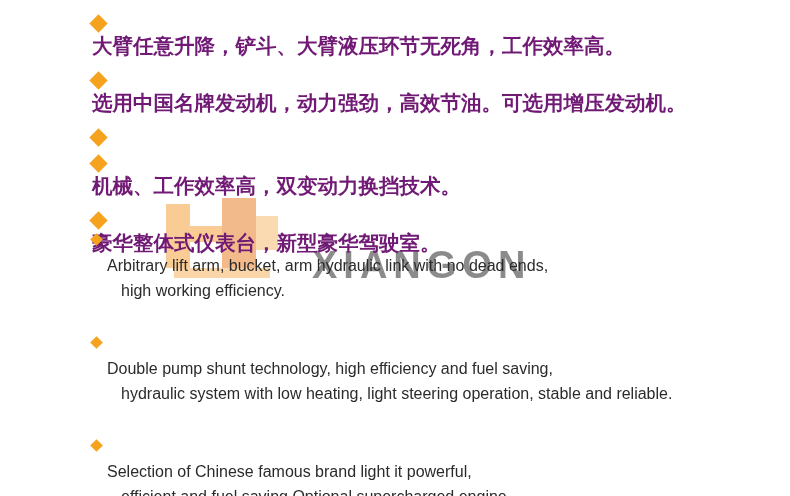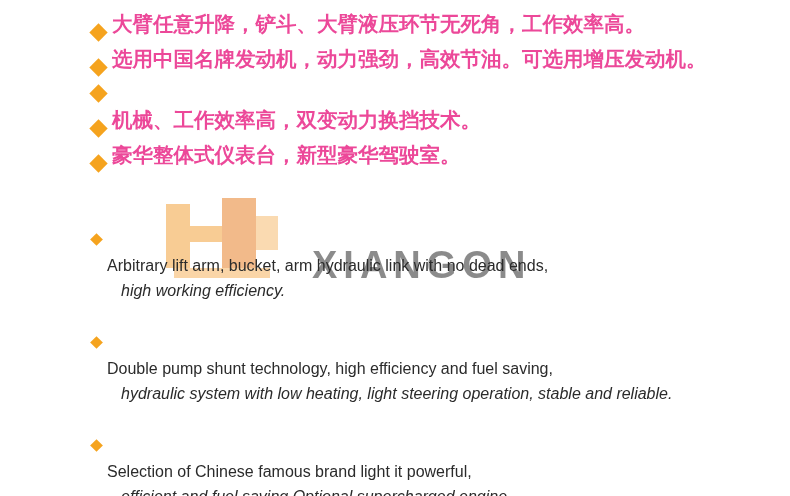--- a/index.html
+++ b/index.html
@@ -68,27 +68,28 @@
   }
 
   .cn-block {
     position: absolute;
     left: 92px;
     top: 8px;
     width: 680px;
   }
   .cn-line {
     display: flex;
-    align-items: flex-end;
+    align-items: flex-start;
     margin-bottom: 4px;
     font-size: 20.5px;
     line-height: 31px;
-    color: #ec4899;
+    color: #701a75;
     font-weight: bold;
     white-space: nowrap;
+    flex-direction: column;
   }
   .bullet {
     display: inline-block;
     width: 13px;
     height: 13px;
     background: #f5a31e;
     transform: rotate(45deg);
     margin-right: 7px;
     margin-top: 9px;
     flex: none;
@@ -113,21 +114,20 @@
   }
   .en-text {
     font-size: 16px;
     line-height: 25px;
     color: #2b2b2b;
     white-space: pre-line;
   }
   .en-text .indent {
     display: block;
     padding-left: 14px;
-    font-style: italic;
   }
 </style>
 </head>
 <body>
 
 <div class="page">
 
   <div class="watermark">
     <svg class="wm-logo" viewBox="0 0 120 92">
       <path d="M6 14 L30 14 L30 78 L6 78 Z" fill="#f3a23c" opacity="0.55"></path>

